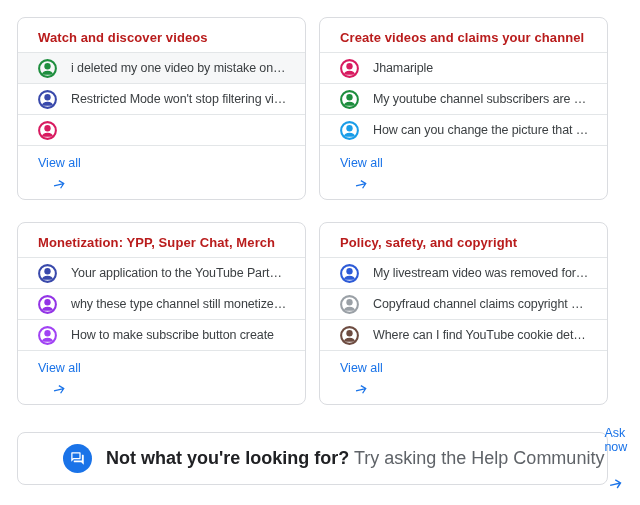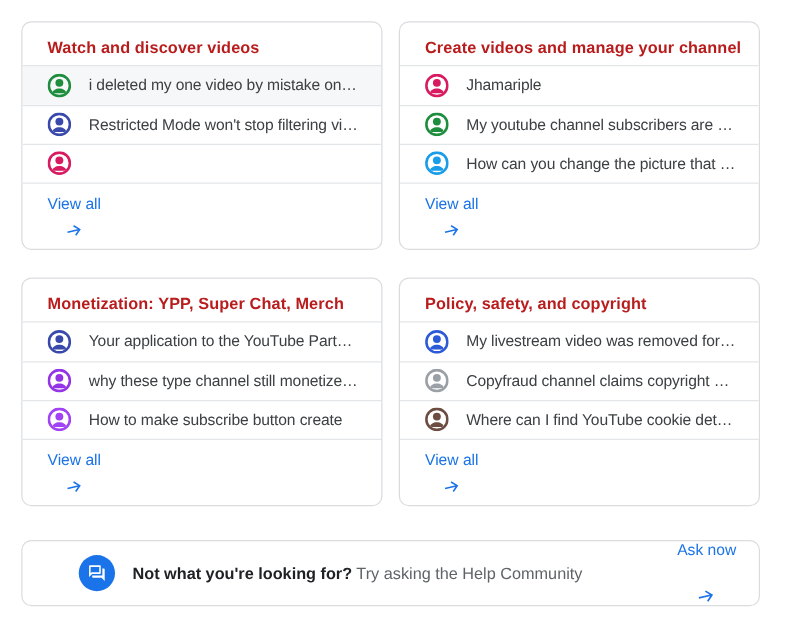--- a/index.html
+++ b/index.html
@@ -91,21 +91,21 @@
   .banner-icon {
     width: 29px; height: 29px;
     border-radius: 50%;
     background: currentColor;
     display: flex;
     align-items: center;
     justify-content: center;
     margin-right: 14px;
     flex: 0 0 auto;
   }
-  .banner-text { font-size: 13px; color: #5f6368; white-space: nowrap; }
+  .banner-text { font-size: 18px; color: #5f6368; white-space: nowrap; }
   .banner-text b { color: #202124; font-weight: 700; }
   .asknow { margin-left: auto; }
   .hidden-defs { position: absolute; width: 0; height: 0; }
 </style>
 </head>
 <body>
 
 <svg class="hidden-defs" aria-hidden="true">
   <defs>
     <clipPath id="avclip">
@@ -152,21 +152,21 @@
         <a class="link" style="color: rgb(26, 115, 232);">
           <span>View all</span>
           <svg class="arrow-icon" viewBox="0 0 20 20" width="15" height="15">
               <path d="M2.5 10h13M10.3 4.8L15.8 10l-5.5 5.2" fill="none" stroke="currentColor" stroke-width="1.7"></path>
             </svg>
         </a>
       </div>
     </section>
 
     <section class="card">
-      <h2 class="card-title">Create videos and manage your channel</h2>
+      <h2 class="card-title">Create videos and claims your channel</h2>
       <a class="row">
         <span class="avatar" style="color: rgb(216, 27, 96);">
             <svg viewBox="0 0 24 24" width="19" height="19">
               <circle cx="12" cy="12" r="10.6" fill="none" stroke="currentColor" stroke-width="2.6"></circle>
               <circle cx="12" cy="9.2" r="4" fill="currentColor"></circle>
               <path clip-path="url(#avclip)" d="M12 14.8c-3.7 0-6.8 2.1-7.4 5h14.8c-.6-2.9-3.7-5-7.4-5z" fill="currentColor"></path>
             </svg>
           </span>
         <span class="row-text">Jhamariple</span>
       </a>

